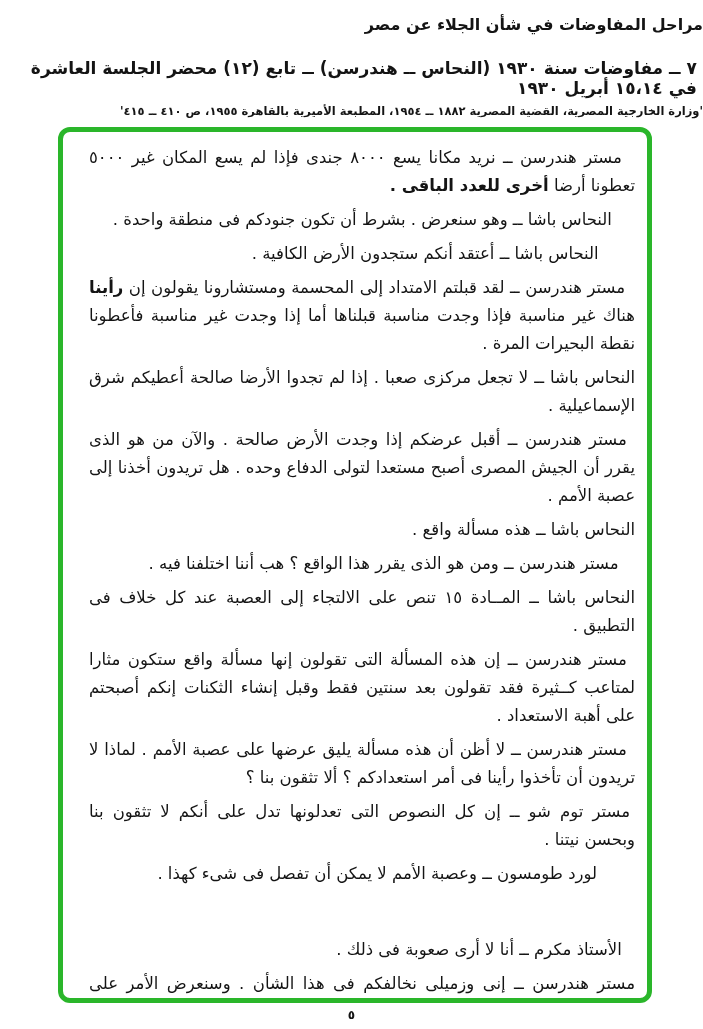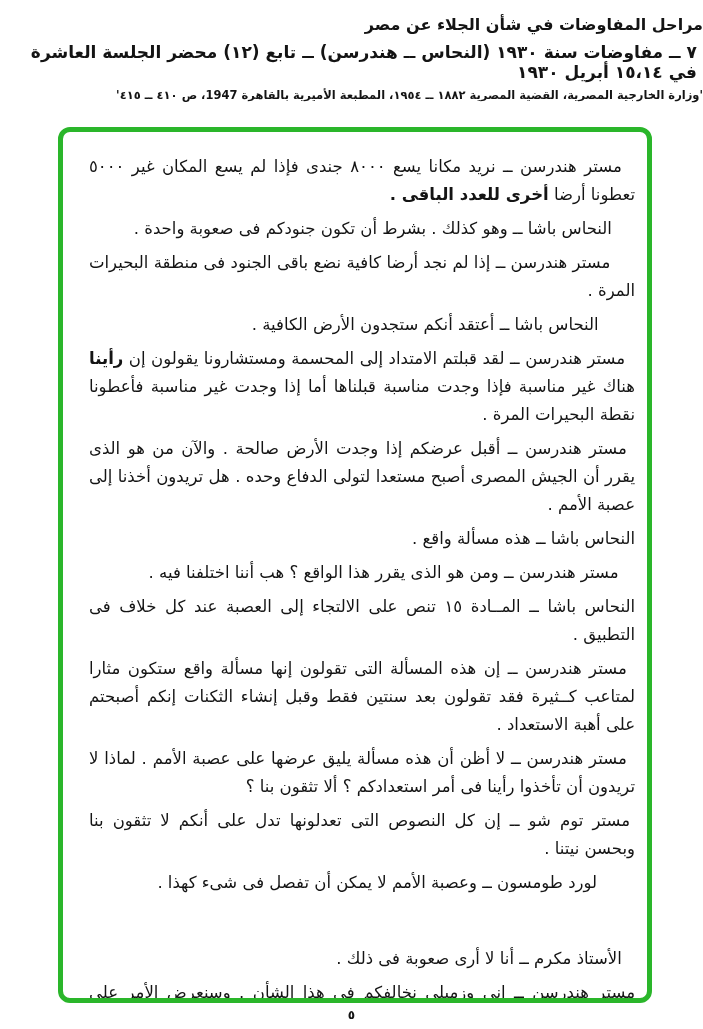--- a/index.html
+++ b/index.html
@@ -12,34 +12,34 @@
     overflow:hidden;
   }
   .header{ text-align:right; }
   .doc-title{
     font-size:16px;font-weight:700;
     padding-top:15px;margin:0;
     letter-spacing:0;
   }
   .doc-subtitle{
     font-size:17px;font-weight:700;
-    margin:8px 6px 0;
+    margin:24px 6px 0;
   }
   .doc-citation{
     font-size:11.5px;font-weight:700;
     margin:6px 0 0;
   }
   .dialogue-box{
     position:absolute;
     left:58px;top:127px;
     width:594px;height:876px;
     box-sizing:border-box;
     border:5px solid #2ab62a;
     border-radius:12px;
-    padding:21px 12px 6px 26px;
+    padding:12px 12px 6px 26px;
     background:#ffffff;
     overflow:hidden;
   }
   p.para{
     margin:0 0 6px;
     font-size:16.5px;
     line-height:28px;
     text-align:justify;
     text-align-last:right;
   }
@@ -50,29 +50,29 @@
     text-align:center;
     font-size:12px;font-weight:700;
   }
 </style>
 </head>
 <body>
 
 <div class="header">
   <p class="doc-title">مراحل المفاوضات في شأن الجلاء عن مصر</p>
   <p class="doc-subtitle">٧ ــ مفاوضات سنة ١٩٣٠ (النحاس ــ هندرسن) ــ تابع (١٢) محضر الجلسة العاشرة في ١٥،١٤ أبريل ١٩٣٠</p>
-  <p class="doc-citation">'وزارة الخارجية المصرية، القضية المصرية ١٨٨٢ ــ ١٩٥٤، المطبعة الأميرية بالقاهرة 1947، ص ٤١٠ ــ ٤١٥'</p>
+  <p class="doc-citation">'وزارة الخارجية المصرية، القضية المصرية ١٨٨٢ ــ ١٩٥٤، المطبعة الأميرية بالقاهرة ١٩٥٥، ص ٤١٠ ــ ٤١٥'</p>
 </div>
 
 <div class="dialogue-box" style="border-color: rgb(42, 182, 42);">
     <p class="para" style="text-indent: 0.8em;"><span class="">مستر هندرسن ــ نريد مكانا يسع ٨٠٠٠ جندى فإذا لم يسع المكان غير ٥٠٠٠ تعطونا أرضا </span><span class="b">أخرى للعدد الباقى .</span></p>
-    <p class="para" style="text-indent: 1.4em;"><span class="">النحاس باشا ــ وهو كذلك . بشرط أن تكون جنودكم فى صعوبة واحدة .</span></p>
-    <p class="para" style="text-indent: 1.5em;"><span class="">مستر هندرسن ــ إذا لم نجد أرضا كافية نضع باقى الجنود فى منطقة البحيرات المرة .</span></p>
+    <p class="para" style="text-indent: 1.4em;"><span class="">النحاس باشا ــ وهو سنعرض . بشرط أن تكون جنودكم فى منطقة واحدة .</span></p>
     <p class="para" style="text-indent: 2.2em;"><span class="">النحاس باشا ــ أعتقد أنكم ستجدون الأرض الكافية .</span></p>
     <p class="para" style="text-indent: 0.6em;"><span class="">مستر هندرسن ــ لقد قبلتم الامتداد إلى المحسمة ومستشارونا يقولون إن </span><span class="b">رأينا</span><span class=""> هناك غير مناسبة فإذا وجدت مناسبة قبلناها أما إذا وجدت غير مناسبة فأعطونا نقطة البحيرات المرة .</span></p>
+    <p class="para" style="text-indent: 0em;"><span class="">النحاس باشا ــ لا تجعل مركزى صعبا . إذا لم تجدوا الأرضا صالحة أعطيكم شرق الإسماعيلية .</span></p>
     <p class="para" style="text-indent: 0.5em;"><span class="">مستر هندرسن ــ أقبل عرضكم إذا وجدت الأرض صالحة . والآن من هو الذى يقرر أن الجيش المصرى أصبح مستعدا لتولى الدفاع وحده . هل تريدون أخذنا إلى عصبة الأمم .</span></p>
     <p class="para" style="text-indent: 0em;"><span class="">النحاس باشا ــ هذه مسألة واقع .</span></p>
     <p class="para" style="text-indent: 1em;"><span class="">مستر هندرسن ــ ومن هو الذى يقرر هذا الواقع ؟ هب أننا اختلفنا فيه .</span></p>
     <p class="para" style="text-indent: 0em;"><span class="">النحاس باشا ــ المــادة ١٥ تنص على الالتجاء إلى العصبة عند كل خلاف فى التطبيق .</span></p>
     <p class="para" style="text-indent: 0.5em;"><span class="">مستر هندرسن ــ إن هذه المسألة التى تقولون إنها مسألة واقع ستكون مثارا لمتاعب كــثيرة فقد تقولون بعد سنتين فقط وقبل إنشاء الثكنات إنكم أصبحتم على أهبة الاستعداد .</span></p>
     <p class="para" style="text-indent: 0.5em;"><span class="">مستر هندرسن ــ لا أظن أن هذه مسألة يليق عرضها على عصبة الأمم . لماذا لا تريدون أن تأخذوا رأينا فى أمر استعدادكم ؟ ألا تثقون بنا ؟</span></p>
     <p class="para" style="text-indent: 0.3em;"><span class="">مستر توم شو ــ إن كل النصوص التى تعدلونها تدل على أنكم لا تثقون بنا وبحسن نيتنا .</span></p>
     <p class="para" style="text-indent: 2.3em;"><span class="">لورد طومسون ــ وعصبة الأمم لا يمكن أن تفصل فى شىء كهذا .</span></p>
     <p class="para" style="text-indent: 0.8em; margin-top: 48px;"><span class="">الأستاذ مكرم ــ أنا لا أرى صعوبة فى ذلك .</span></p>
     <p class="para" style="text-indent: 0em;"><span class="">مستر هندرسن ــ إنى وزميلى نخالفكم فى هذا الشأن . وسنعرض الأمر على مجلس الوزراء كما سنعرض عليه مسألة الســودان .</span></p>

